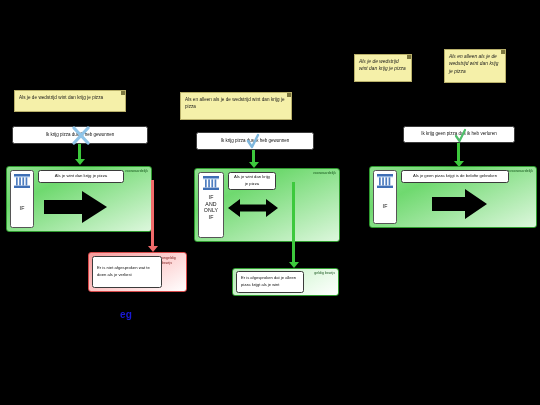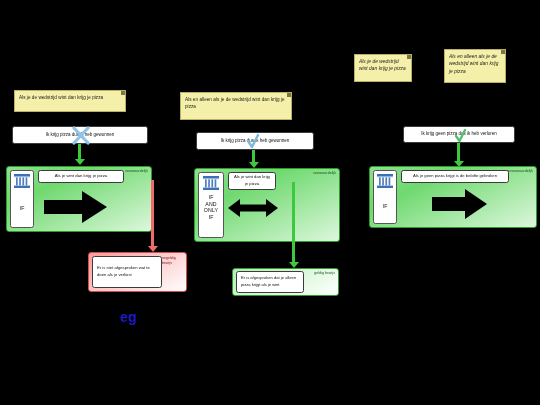--- a/index.html
+++ b/index.html
@@ -144,21 +144,21 @@
     margin-top: 2px;
     letter-spacing: 0.2px;
   }
 
   .arrow-blk { position: absolute; }
   .arrow-blk svg { display: block; }
 
   .eg-label {
     position: absolute;
     color: #1a1ad6;
-    font-size: 14px;
+    font-size: 10px;
     font-weight: bold;
     letter-spacing: 0.3px;
   }
 </style>
 </head>
 <body>
 
 <div class="canvas">
 
   <div class="note" style="left:14px; top:90px; width:112px; height:22px;">

